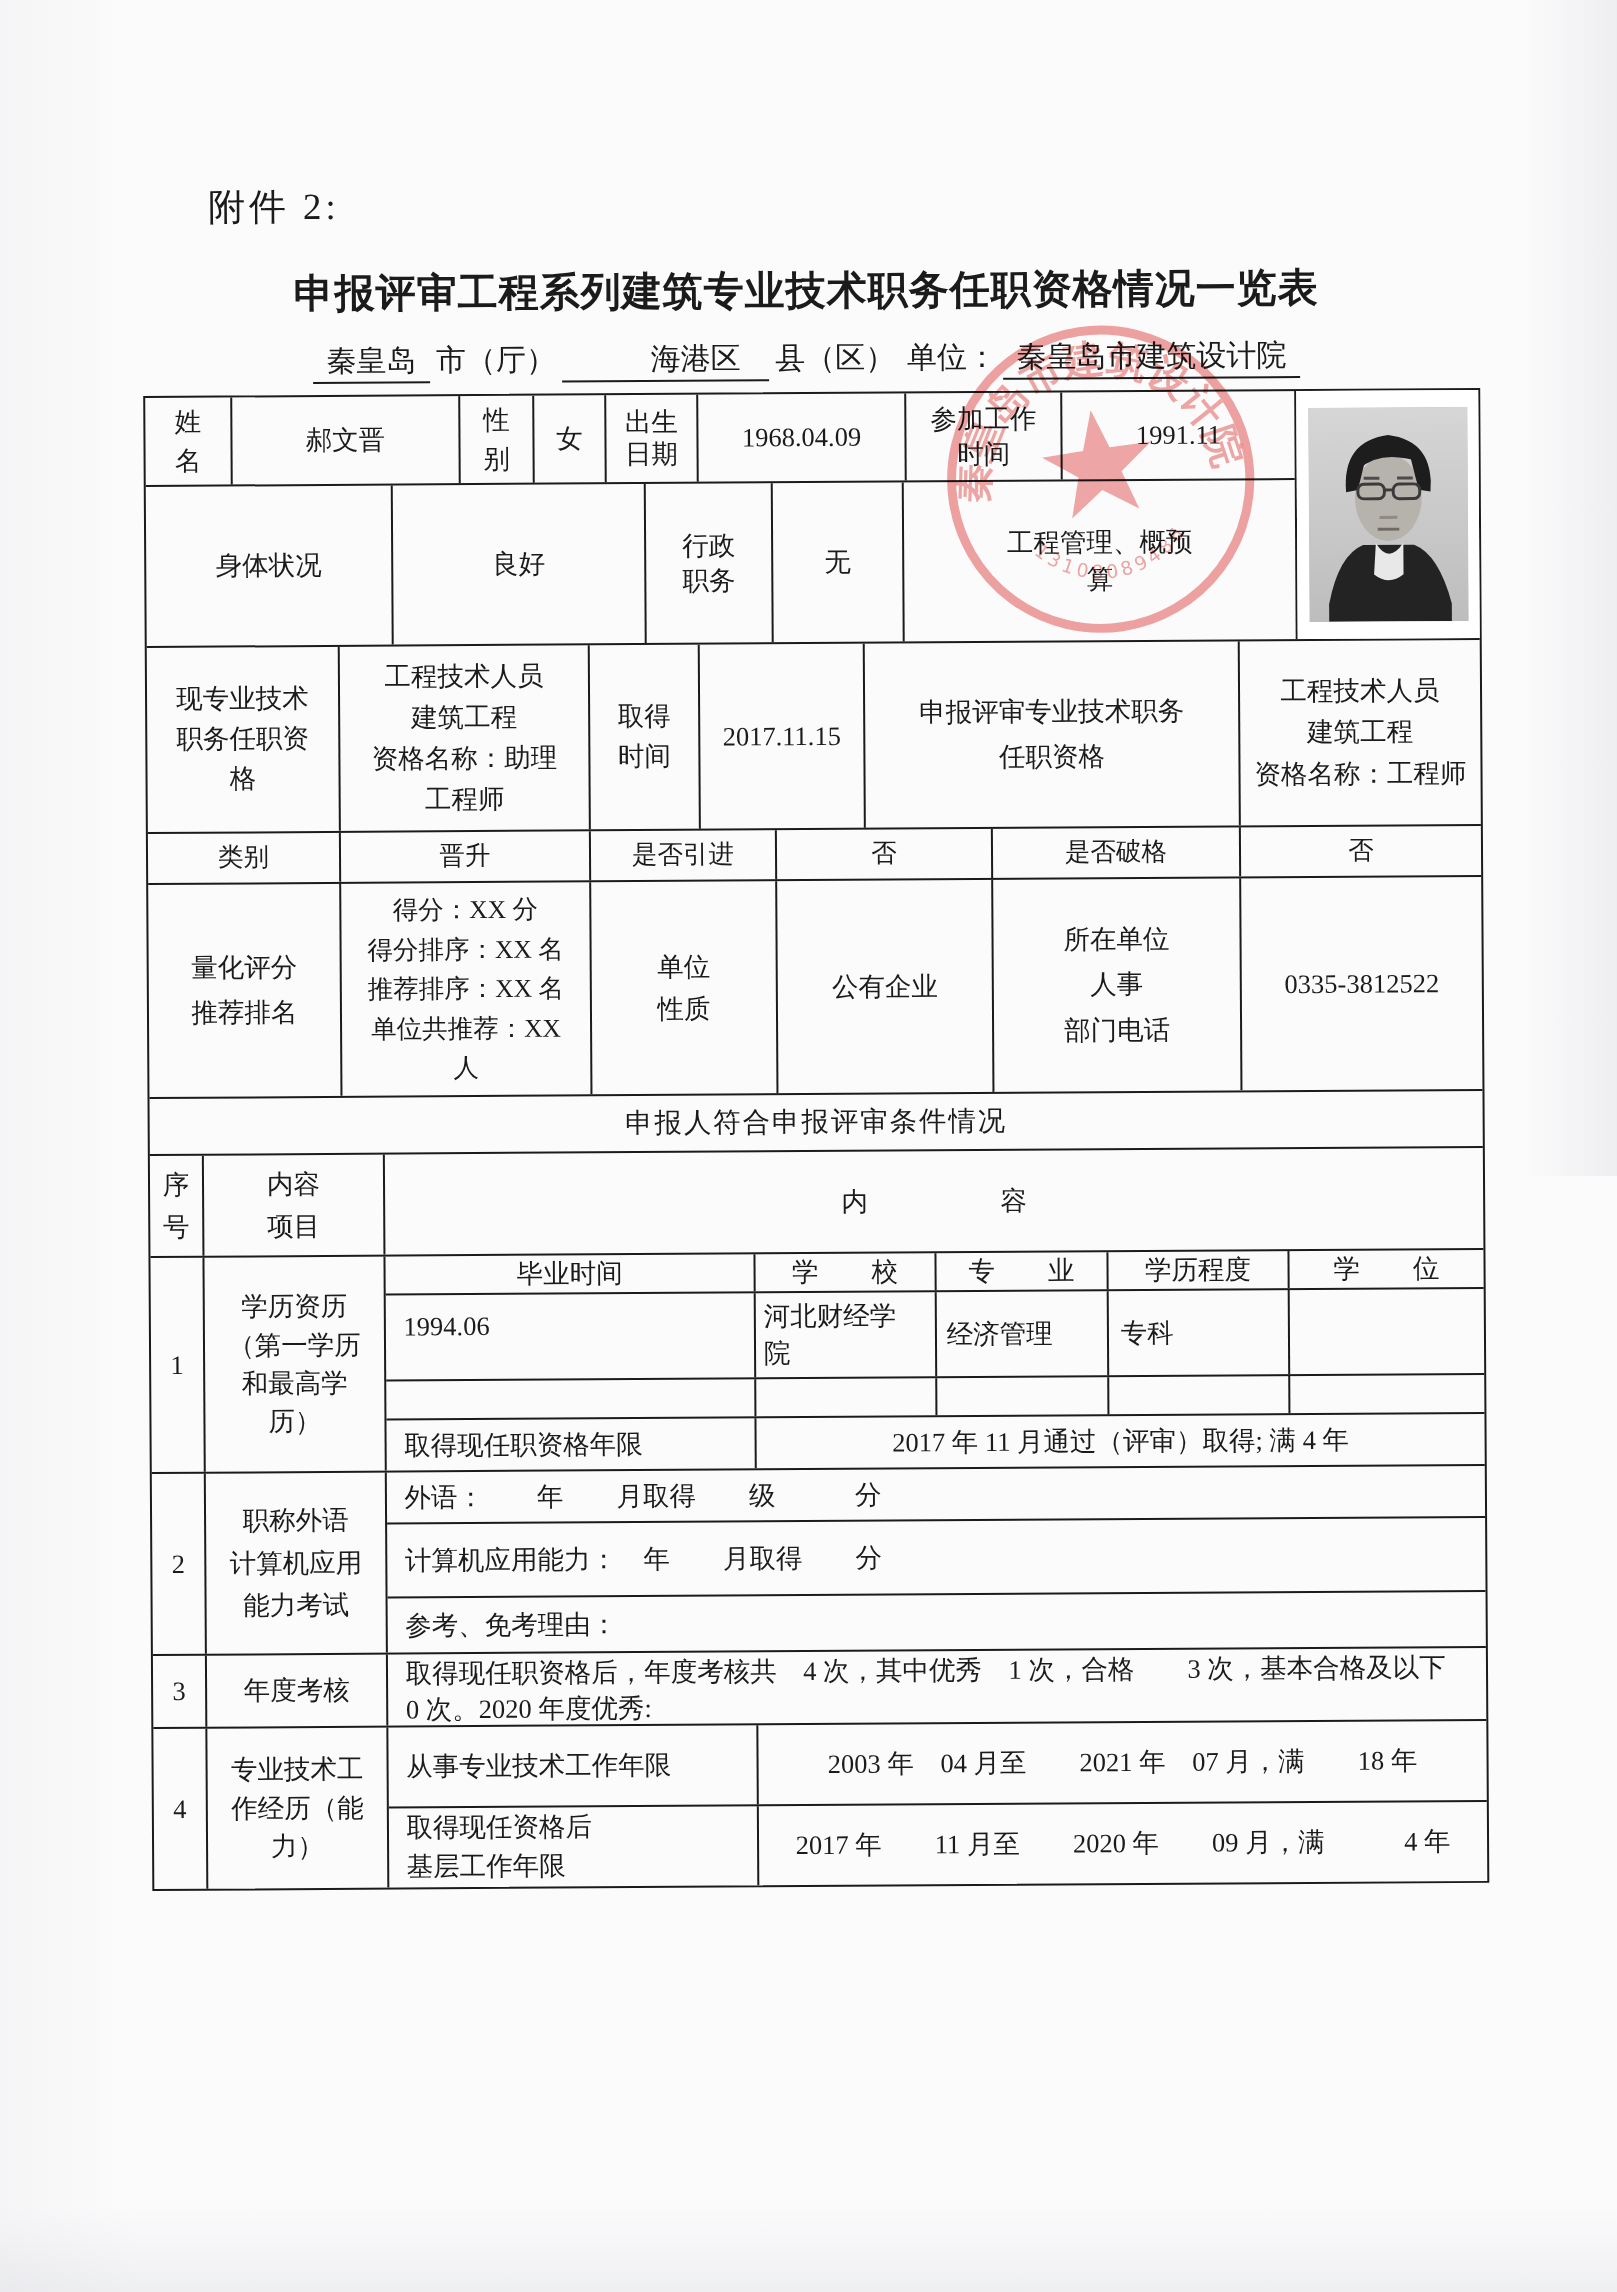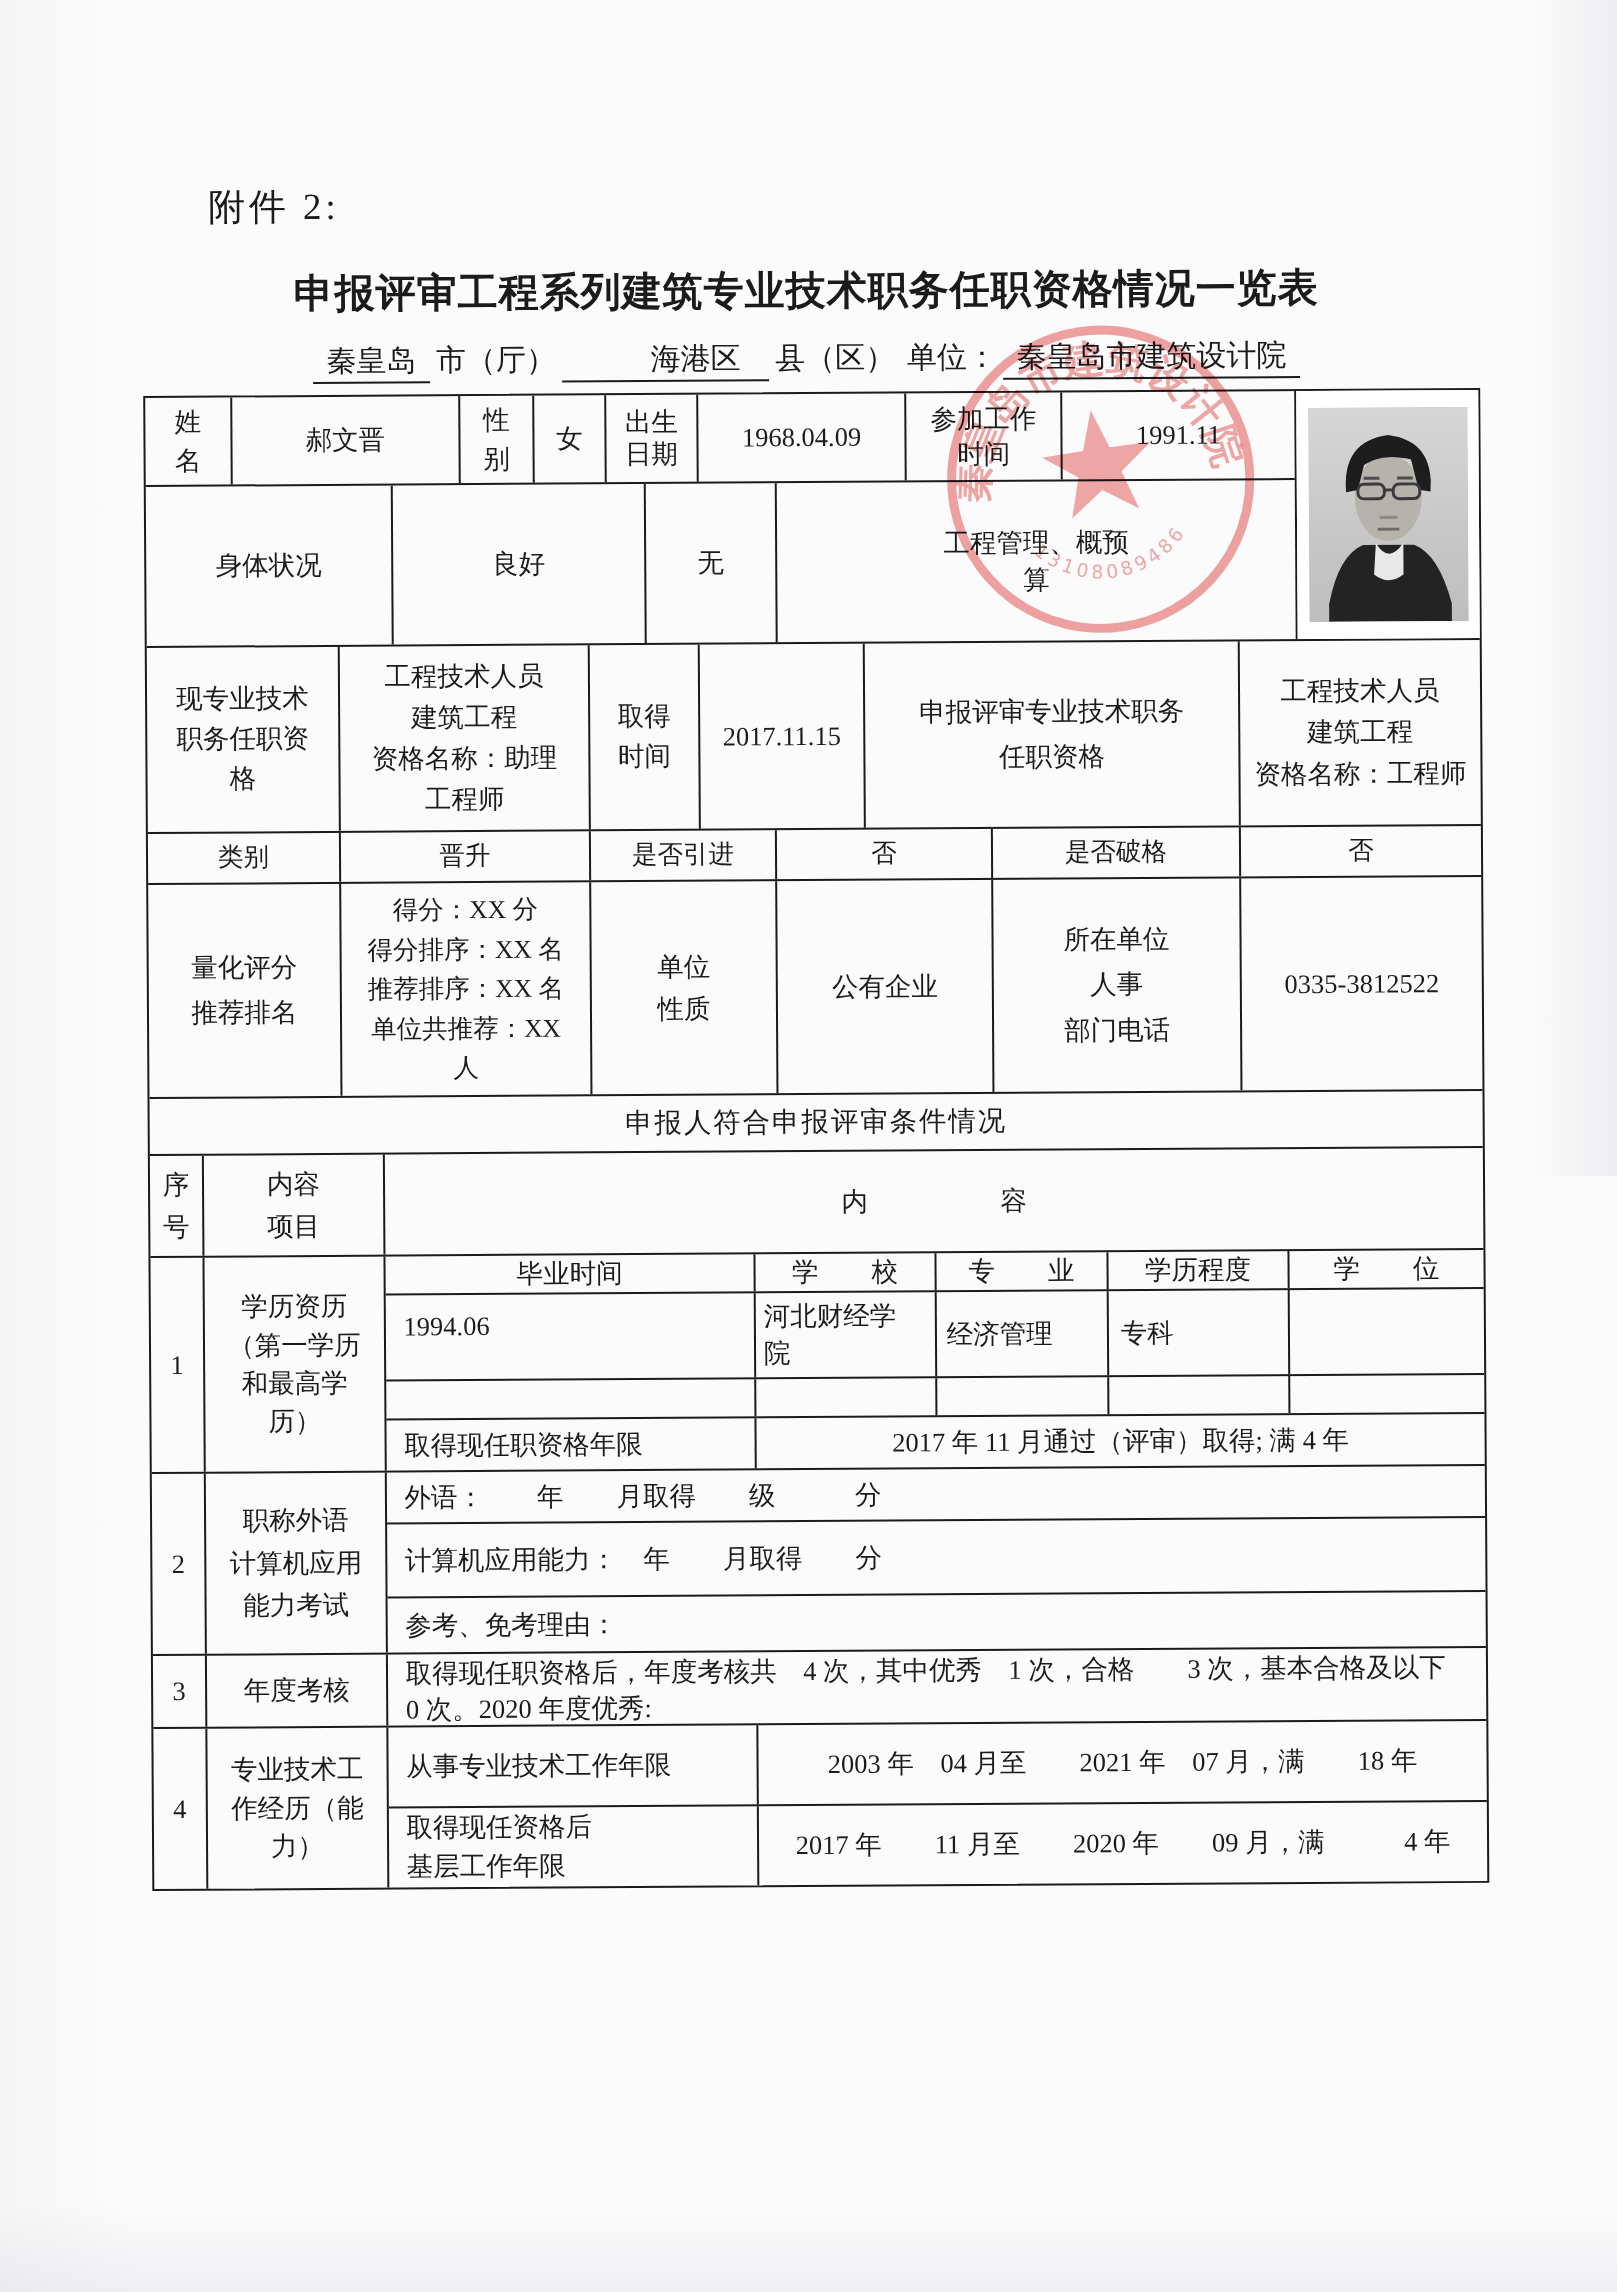--- a/index.html
+++ b/index.html
@@ -73,20 +73,22 @@
           <div class="c pre" style="width:92px;line-height:1.2;">出生
 日期</div>
           <div class="c" style="width:208px;">1968.04.09</div>
           <div class="c pre" style="width:156px;line-height:1.3;">参加工作
 时间</div>
           <div class="c" style="flex:1;">1991.11</div>
         </div>
         <div class="sr" style="height:160px;border-bottom:none;">
           <div class="c" style="width:247px;">身体状况</div>
           <div class="c" style="width:253px;">良好</div>
+          <div class="c pre" style="width:127px;line-height:1.3;">行政
+职务</div>
           <div class="c" style="width:131px;">无</div>
           <div class="c pre" style="flex:1;line-height:1.4;">工程管理、概预
 算</div>
         </div>
       </div>
       <div class="c photo-cell" style="flex:1;border-right:none;">
         <div class="photo-frame">
           <svg width="159" height="214" viewBox="0 0 162 218">
             <rect x="0" y="0" width="162" height="218" fill="#cbcbcb"></rect>
             <rect x="0" y="0" width="162" height="218" fill="url(#pgrad)"></rect>

